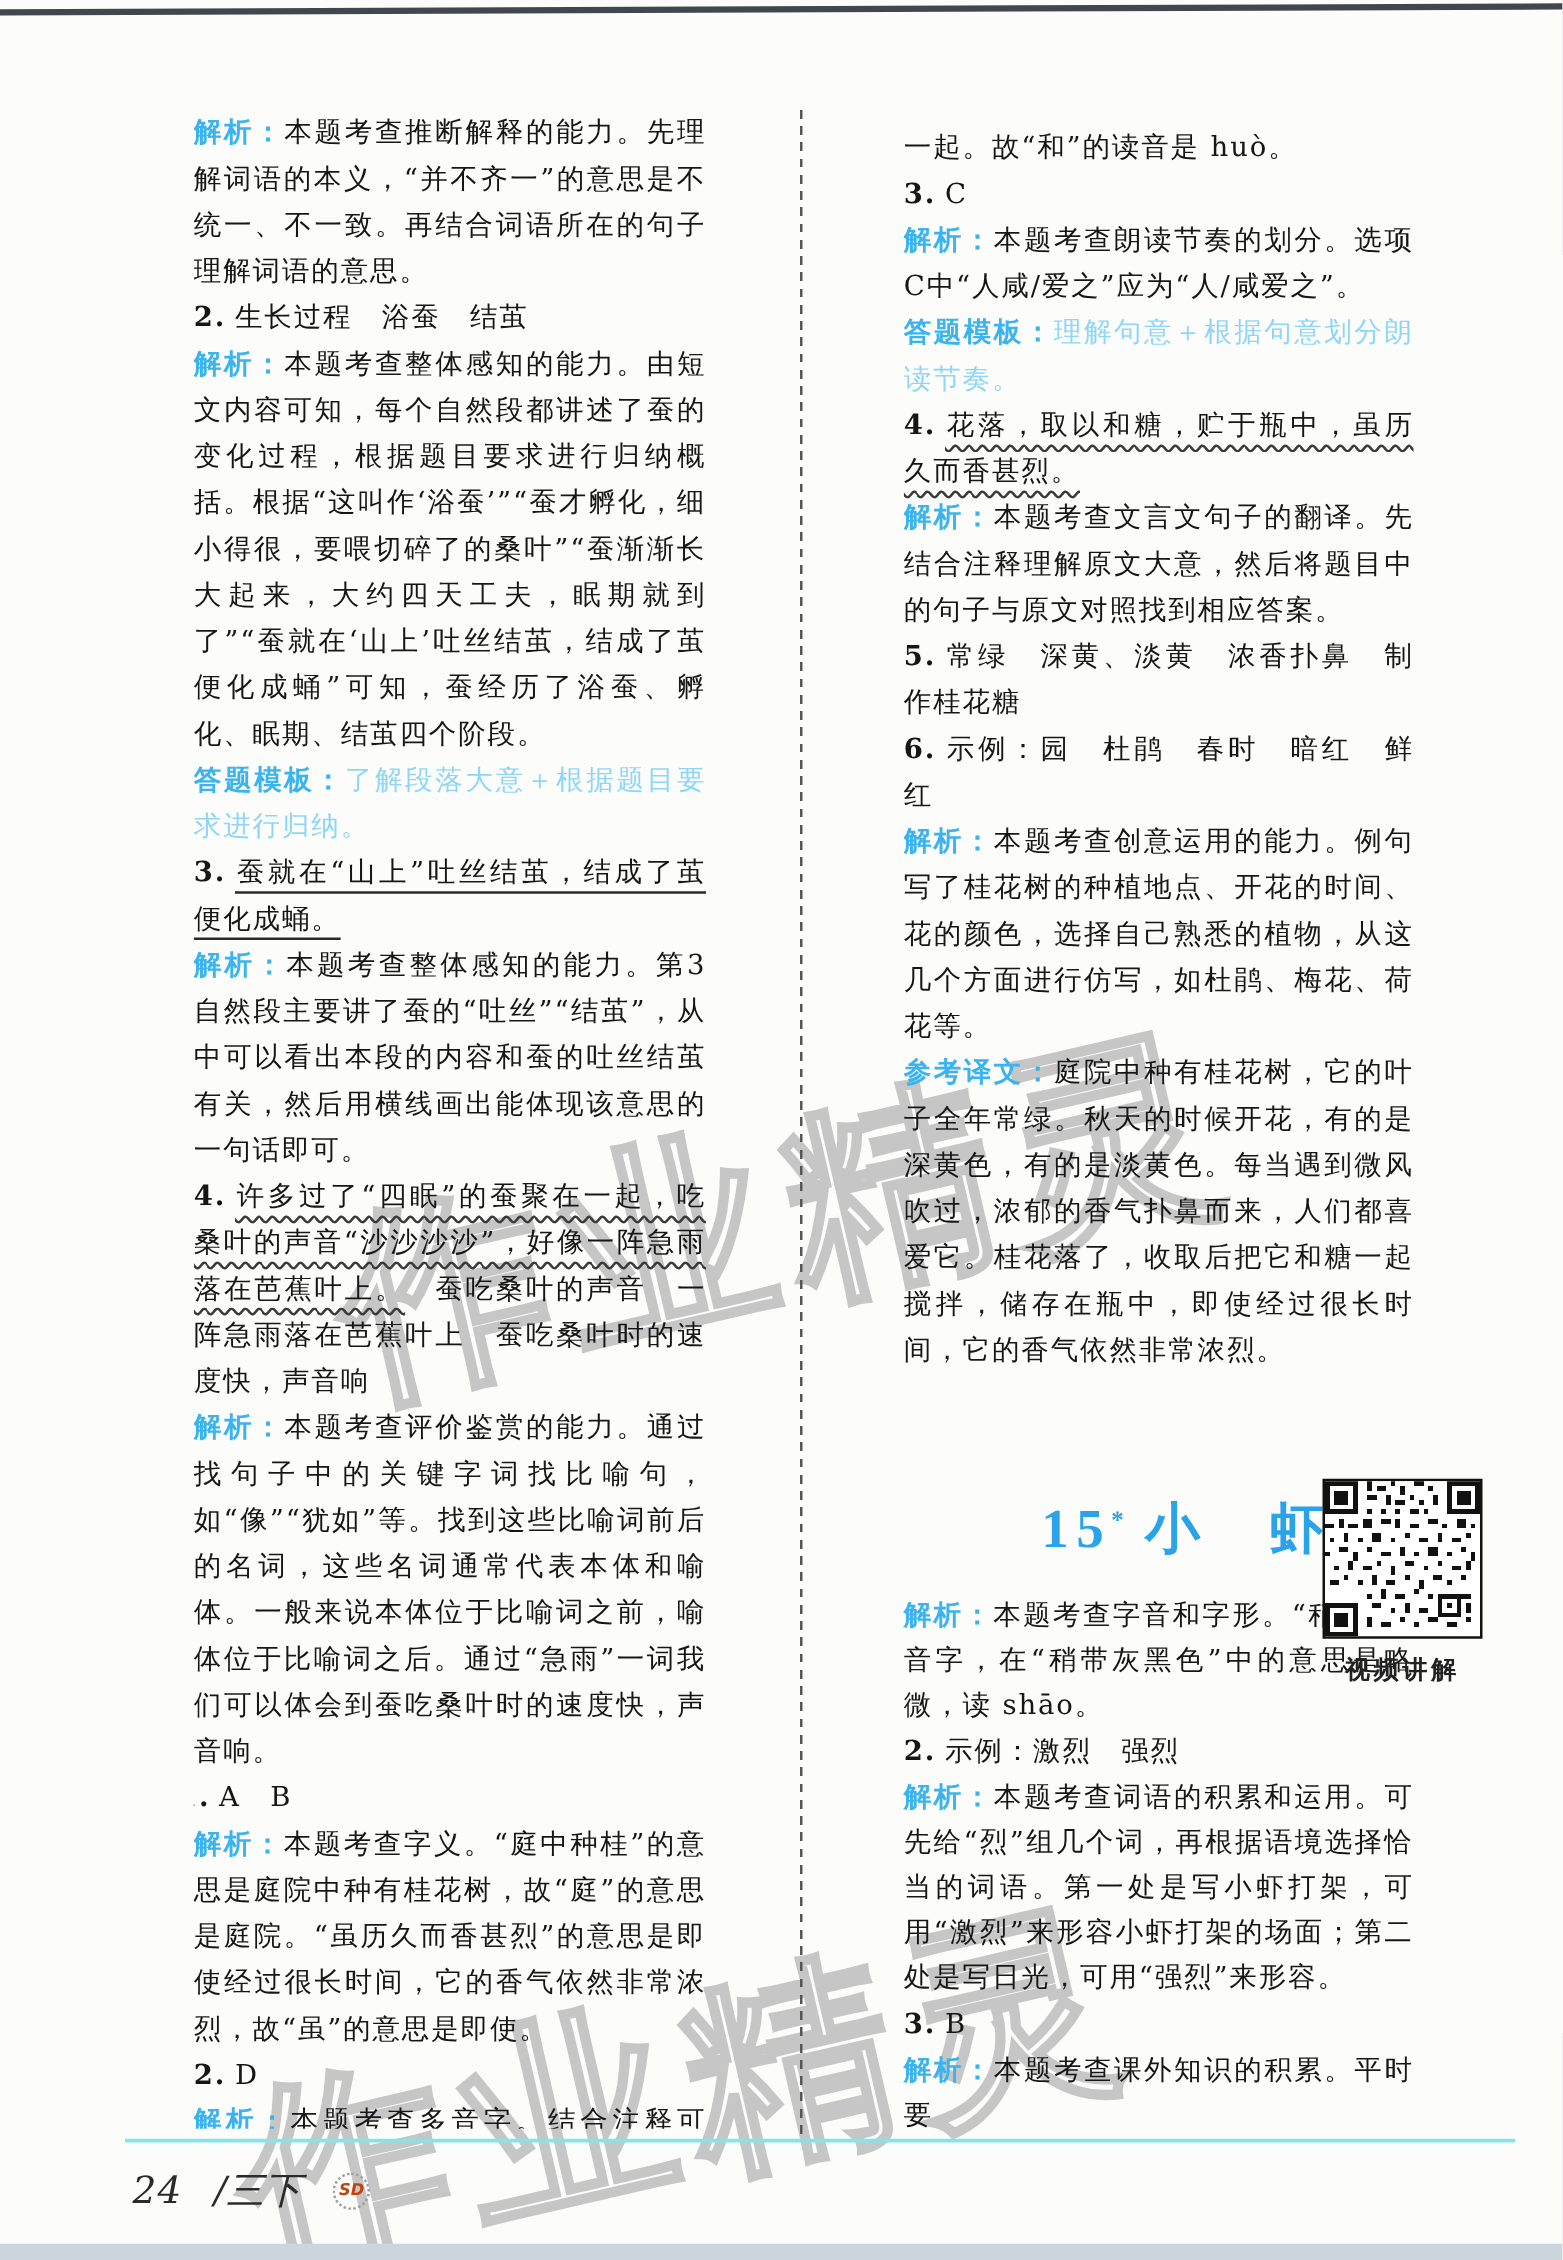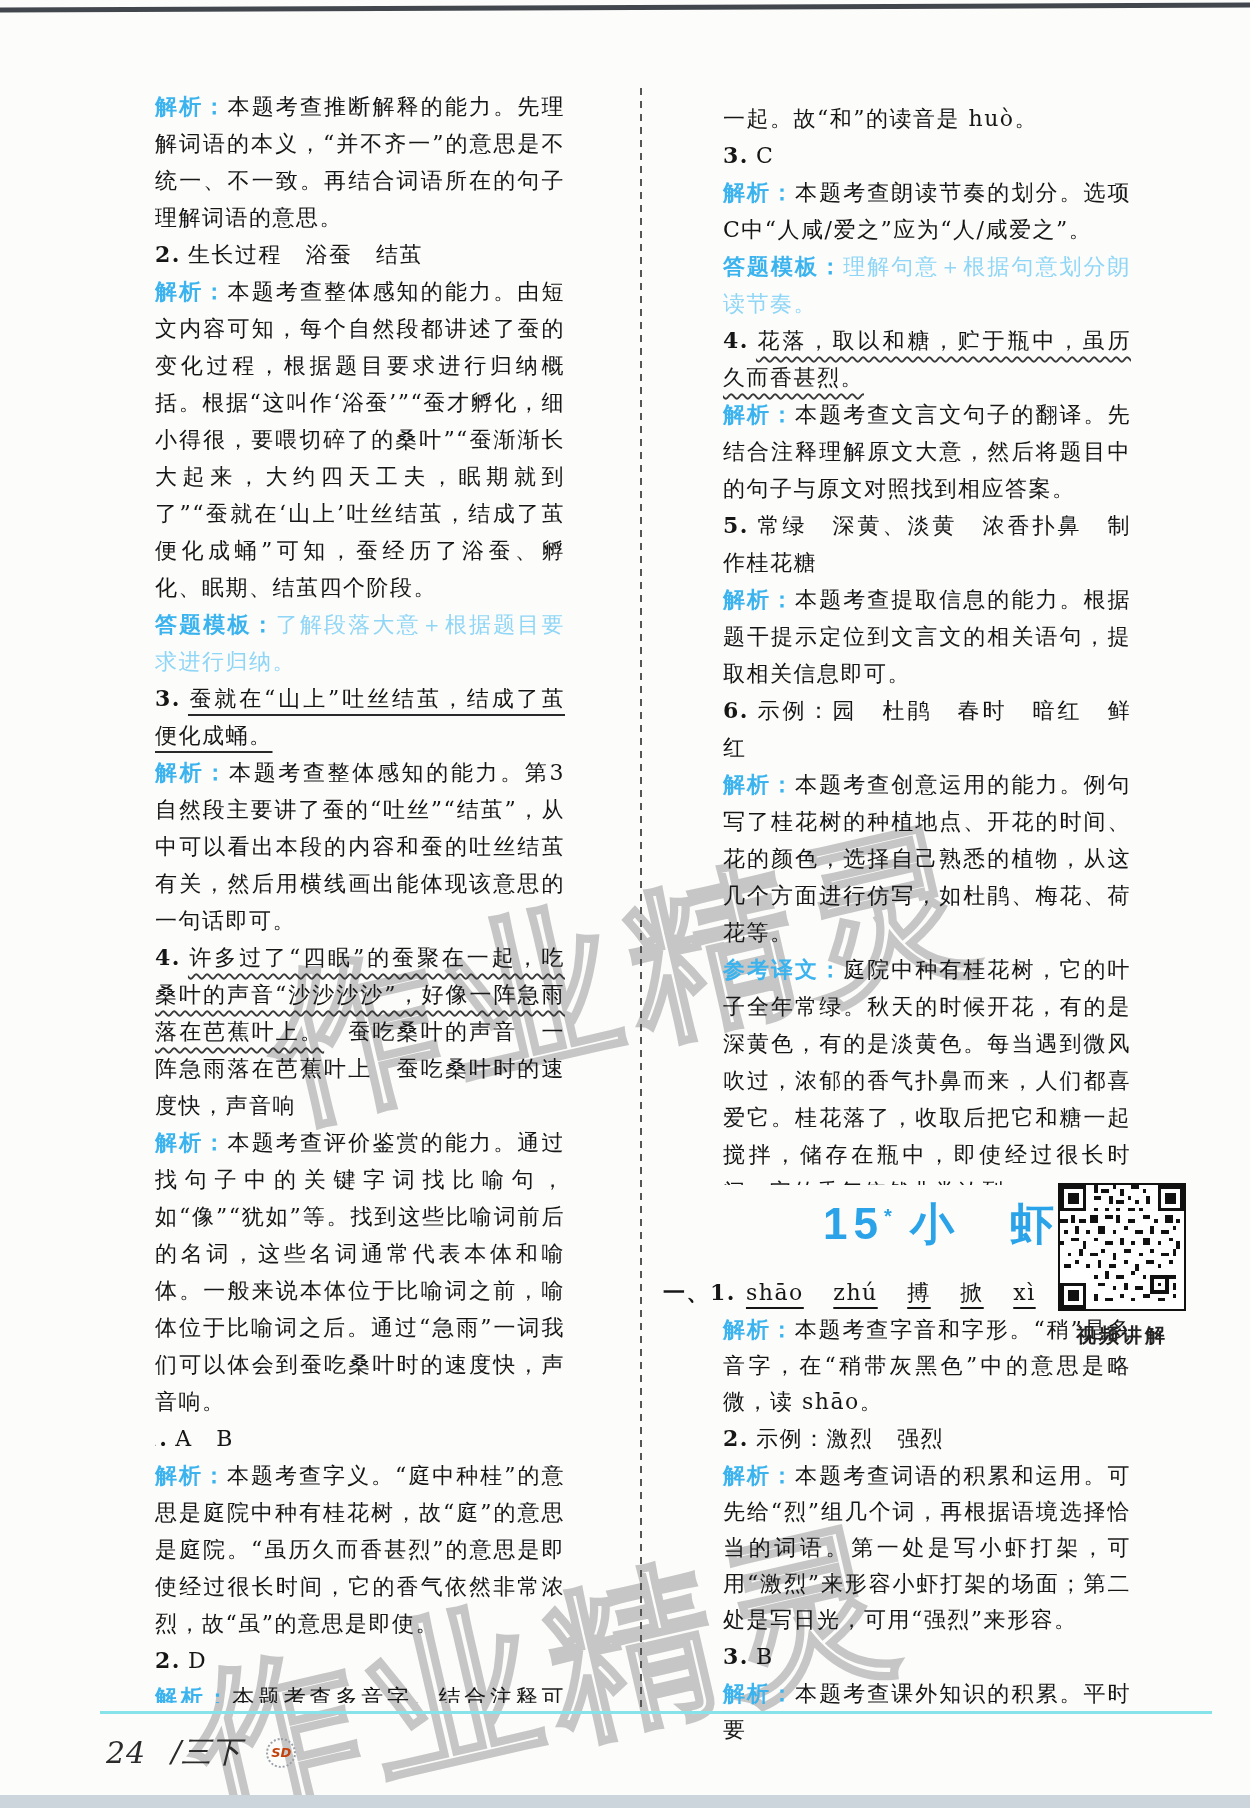--- a/index.html
+++ b/index.html
@@ -16,22 +16,22 @@
   .para{margin:0;}
   .hang{text-indent:-60px;}
   .num{font-weight:700;margin-right:7px;}
   .lbl{font-weight:700;color:var(--label_blue,#3ab3ee);}
   .tmpl{color:var(--template_blue,#8fd6f6);}
   .wavy{text-decoration:underline;text-decoration-style:wavy;text-underline-offset:8px;
         text-decoration-thickness:1.5px;text-decoration-color:#3a3a3a;}
   .ul{text-decoration:underline;text-underline-offset:8px;text-decoration-thickness:2px;text-decoration-color:#2a2a2a;}
   .ans{text-decoration:underline;text-underline-offset:7px;text-decoration-thickness:2px;padding:0 3px;}
   .sec-header{position:relative;height:68px;margin:2px 0 8px 0;}
-  .sec-title{position:absolute;left:100px;top:0;font-size:44px;font-weight:700;
-             color:var(--header_blue,#2aa3e8);letter-spacing:6px;white-space:nowrap;font-family:Liberation Sans, sans-serif;}
+  .sec-title{position:absolute;left:110px;top:0;font-size:44px;font-weight:700;
+             color:var(--header_blue,#2aa3e8);letter-spacing:6px;white-space:nowrap;font-family:Liberation Serif, serif;}
   .sec-star{font-size:20px;vertical-align:super;letter-spacing:0;}
   .qr-block{position:absolute;left:1056px;top:1183px;width:132px;text-align:center;}
   .qr-box{width:128px;height:128px;margin:0 auto;background:#fff;border:2px solid #111;box-sizing:border-box;}
   .qr-caption{margin-top:11px;font-size:20px;letter-spacing:3px;font-weight:600;color:#222;
               font-family:"DejaVu Sans","Liberation Sans",sans-serif;}
   .sep{position:absolute;left:100px;top:1711px;width:1112px;height:3px;background:var(--divider_cyan,#86e3ea);}
   .footer{position:absolute;left:106px;top:1732px;display:flex;align-items:center;gap:25px;
           font-size:30px;color:#2b2b2b;font-style:italic;}
   .footer .pgnum{letter-spacing:1px;}
   .badge{width:30px;height:30px;border:2px dotted #9aa0a6;border-radius:50%;display:flex;align-items:center;
@@ -70,35 +70,33 @@
     </div>
 
   <div class="col col-right-a">
       <div class="para"><span>一起。故“和”的读音是 huò。</span></div>
       <div class="para"><span class="num">3.</span><span>C</span></div>
       <div class="para"><span class="lbl">解析：</span><span>本题考查朗读节奏的划分。选项C中“人咸/爱之”应为“人/咸爱之”。</span></div>
       <div class="para"><span class="lbl">答题模板：</span><span class="tmpl">理解句意＋根据句意划分朗读节奏。</span></div>
       <div class="para"><span class="num">4.</span><span class="wavy">花落，取以和糖，贮于瓶中，虽历久而香甚烈。</span></div>
       <div class="para"><span class="lbl">解析：</span><span>本题考查文言文句子的翻译。先结合注释理解原文大意，然后将题目中的句子与原文对照找到相应答案。</span></div>
       <div class="para"><span class="num">5.</span><span>常绿　深黄、淡黄　浓香扑鼻　制作桂花糖</span></div>
-      <div class="para"><span class="lbl">解析：</span><span>本题考查提取信息的能力。根据题干提示定位到文言文的相关语句，提取相关信息即可。</span></div>
       <div class="para"><span class="num">6.</span><span>示例：园　杜鹃　春时　暗红　鲜红</span></div>
       <div class="para"><span class="lbl">解析：</span><span>本题考查创意运用的能力。例句写了桂花树的种植地点、开花的时间、花的颜色，选择自己熟悉的植物，从这几个方面进行仿写，如杜鹃、梅花、荷花等。</span></div>
       <div class="para"><span class="lbl">参考译文：</span><span>庭院中种有桂花树，它的叶子全年常绿。秋天的时候开花，有的是深黄色，有的是淡黄色。每当遇到微风吹过，浓郁的香气扑鼻而来，人们都喜爱它。桂花落了，收取后把它和糖一起搅拌，储存在瓶中，即使经过很长时间，它的香气依然非常浓烈。</span></div>
     </div>
 
   <div class="col col-right-b">
     <div class="sec-header">
       <div class="sec-title">
         <span>15</span><span class="sec-star">*</span>
         <span>小　虾</span>
       </div>
     </div>
     <div>
-        <div class="para hang"><span class="num">一、1.</span><span class="ans">shāo</span><span>　</span><span class="ans">zhú</span><span>　</span><span class="ans">搏</span><span>　</span><span class="ans">掀</span><span>　</span><span class="ans">xì</span></div>
         <div class="para"><span class="lbl">解析：</span><span>本题考查字音和字形。“稍”是多音字，在“稍带灰黑色”中的意思是略微，读 shāo。</span></div>
         <div class="para"><span class="num">2.</span><span>示例：激烈　强烈</span></div>
         <div class="para"><span class="lbl">解析：</span><span>本题考查词语的积累和运用。可先给“烈”组几个词，再根据语境选择恰当的词语。第一处是写小虾打架，可用“激烈”来形容小虾打架的场面；第二处是写日光，可用“强烈”来形容。</span></div>
         <div class="para"><span class="num">3.</span><span>B</span></div>
         <div class="para"><span class="lbl">解析：</span><span>本题考查课外知识的积累。平时要</span></div>
       </div>
   </div>
 
   <div class="qr-block">
     <div class="qr-box">

